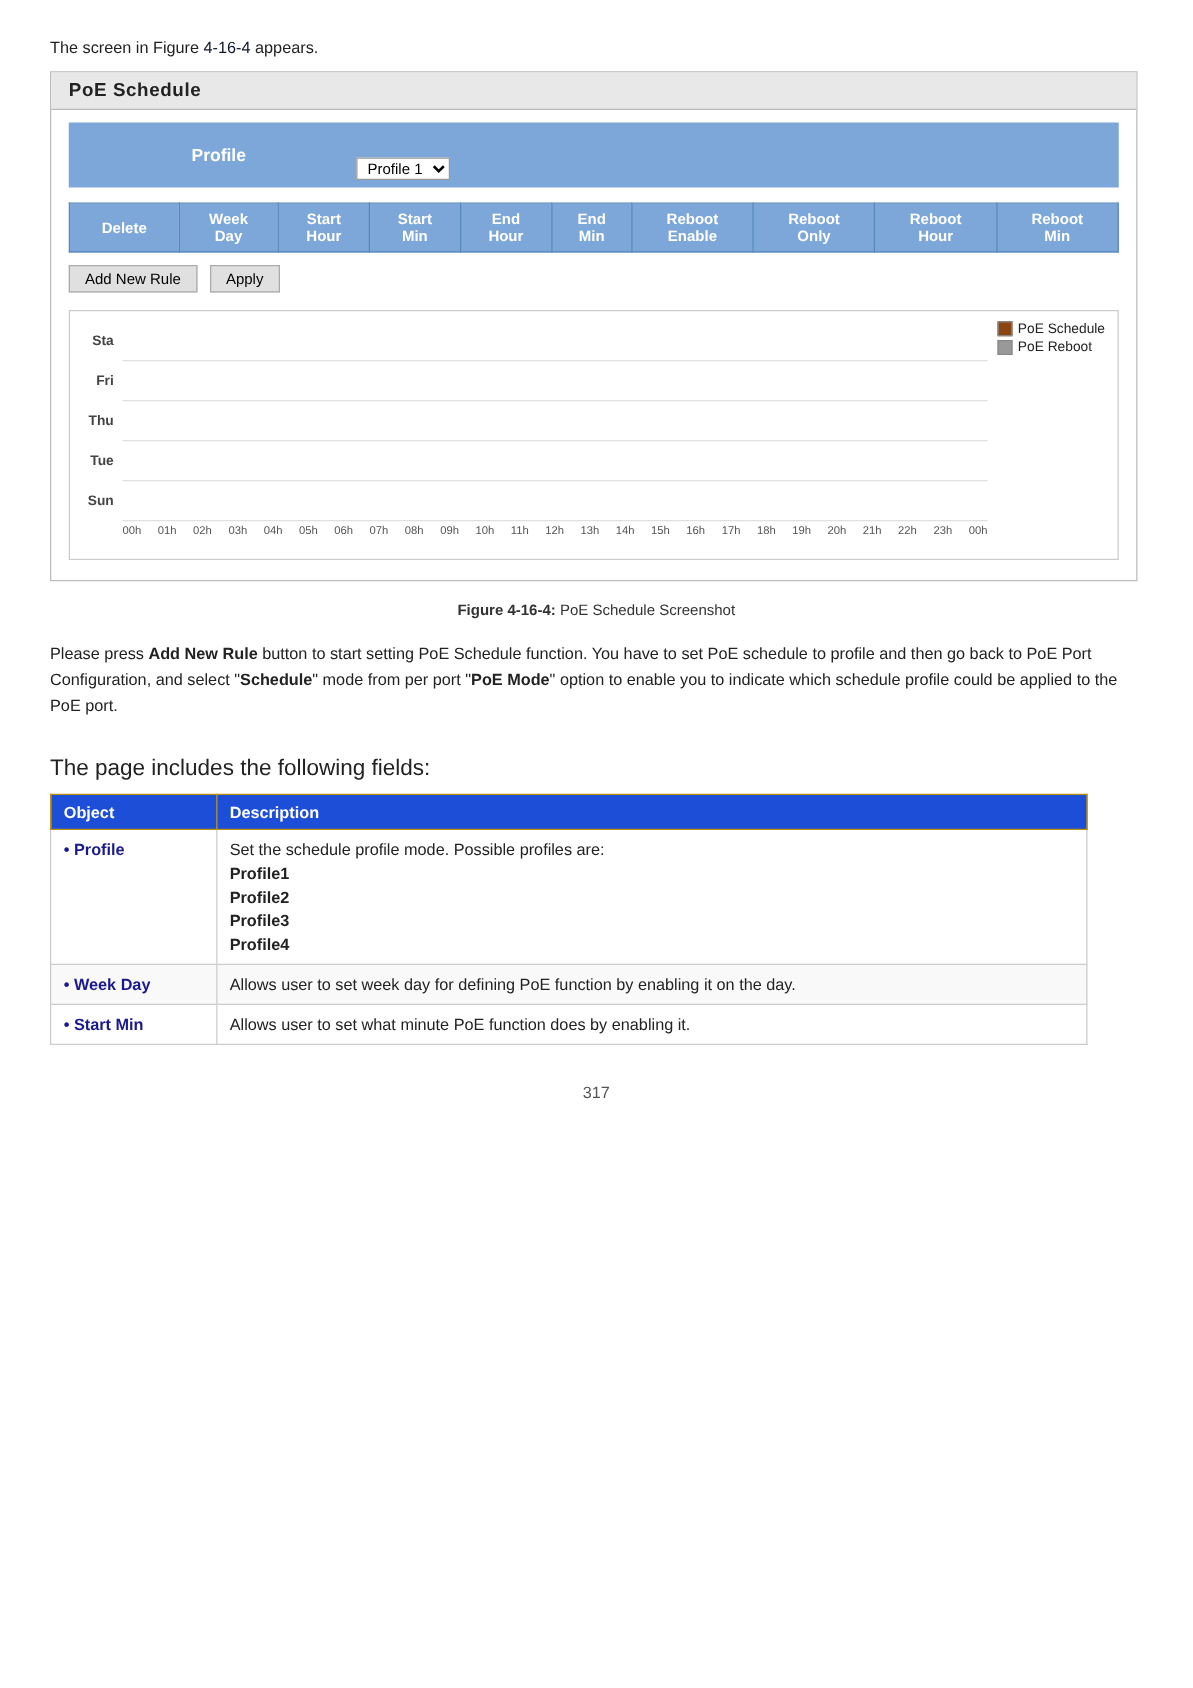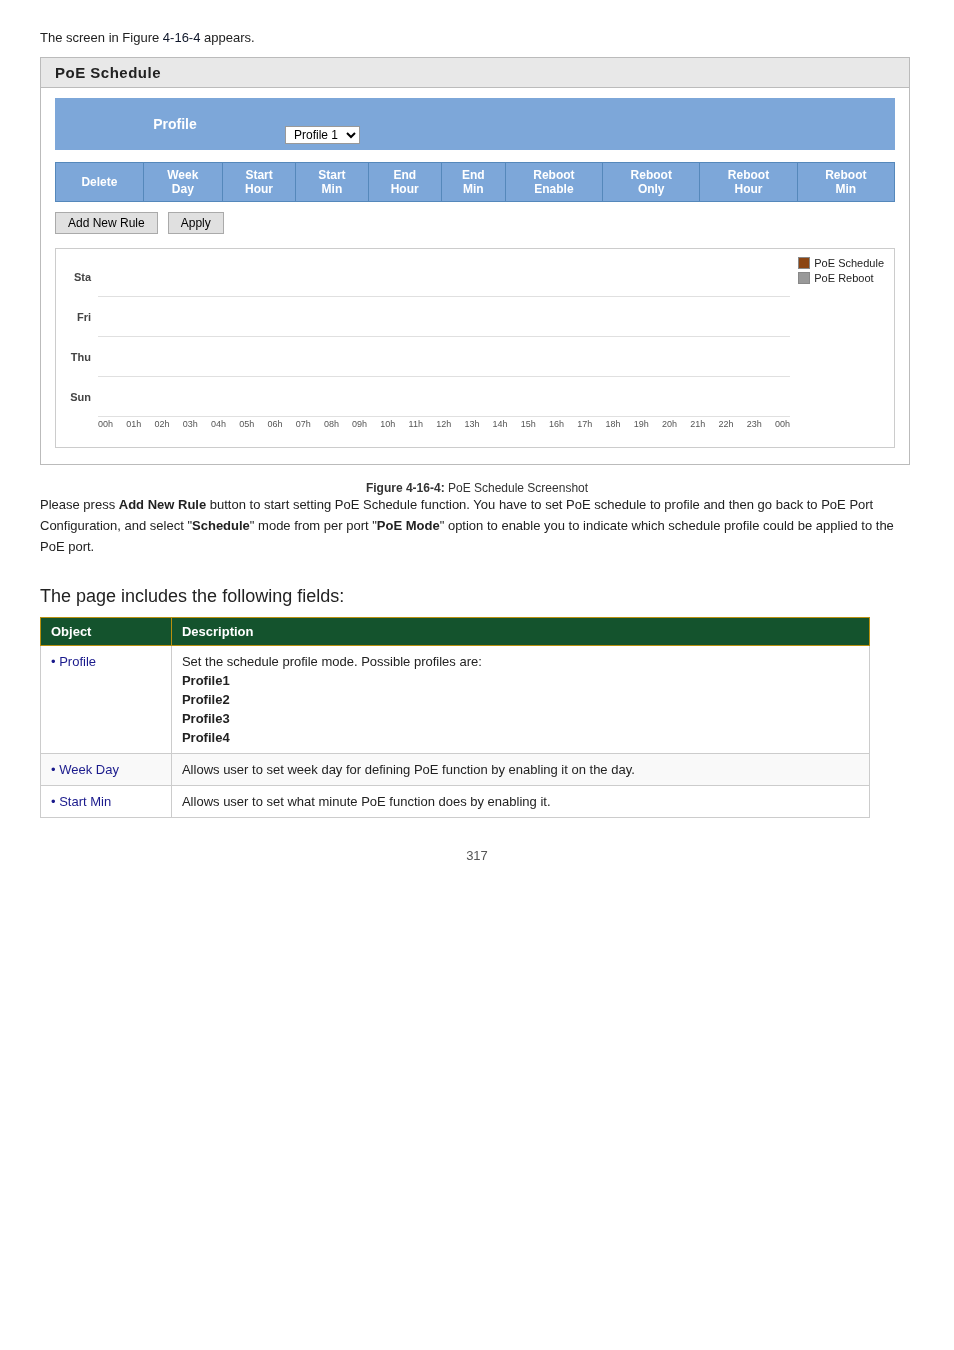--- a/index.html
+++ b/index.html
@@ -153,56 +153,57 @@
       color: #555;
       display: flex;
       justify-content: space-between;
       margin-top: 2px;
     }
 
     
     .figure-caption {
       text-align: center;
       font-size: 12px;
+      margin-bottom: 18px;
       color: #333;
     }
     .figure-caption strong { font-weight: bold; }
 
     
     .body-text {
       font-size: 13px;
       line-height: 1.6;
       margin-bottom: 14px;
     }
     .body-text strong { font-weight: bold; }
 
     
     .fields-intro { font-size: 18px; margin-bottom: 10px; }
     .fields-table {
       border-collapse: collapse;
       width: 830px;
     }
     .fields-table th {
-      background: #14532d;
+      background: #1d4ed8;
       color: #fff;
       border: 1px solid #b89010;
       padding: 6px 10px;
       font-size: 13px;
       font-weight: bold;
       text-align: left;
     }
     .fields-table td {
       border: 1px solid #ccc;
       padding: 8px 10px;
       font-size: 13px;
       vertical-align: top;
     }
     .fields-table tr:nth-child(even) td { background: #f9f9f9; }
     .fields-table .obj-cell {
-      font-weight: normal;
+      font-weight: bold;
       color: #1a1a8c;
       white-space: nowrap;
     }
     .desc-bold { font-weight: bold; display: block; margin-top: 4px; }
 
     .page-number {
       text-align: center;
       margin-top: 30px;
       font-size: 13px;
       color: #555;
@@ -273,20 +274,24 @@
         <div class="chart-row">
           <span class="chart-row-label">Sta</span>
           <div class="chart-row-bar"></div>
         </div>
         <div class="chart-row">
           <span class="chart-row-label">Fri</span>
           <div class="chart-row-bar"></div>
         </div>
         <div class="chart-row">
           <span class="chart-row-label">Thu</span>
+          <div class="chart-row-bar"></div>
+        </div>
+        <div class="chart-row">
+          <span class="chart-row-label">Tue</span>
           <div class="chart-row-bar"></div>
         </div>
         <div class="chart-row">
           <span class="chart-row-label">Sun</span>
           <div class="chart-row-bar"></div>
         </div>
       </div>
       <div class="chart-x-axis">
         <span>00h</span>
         <span>01h</span>

